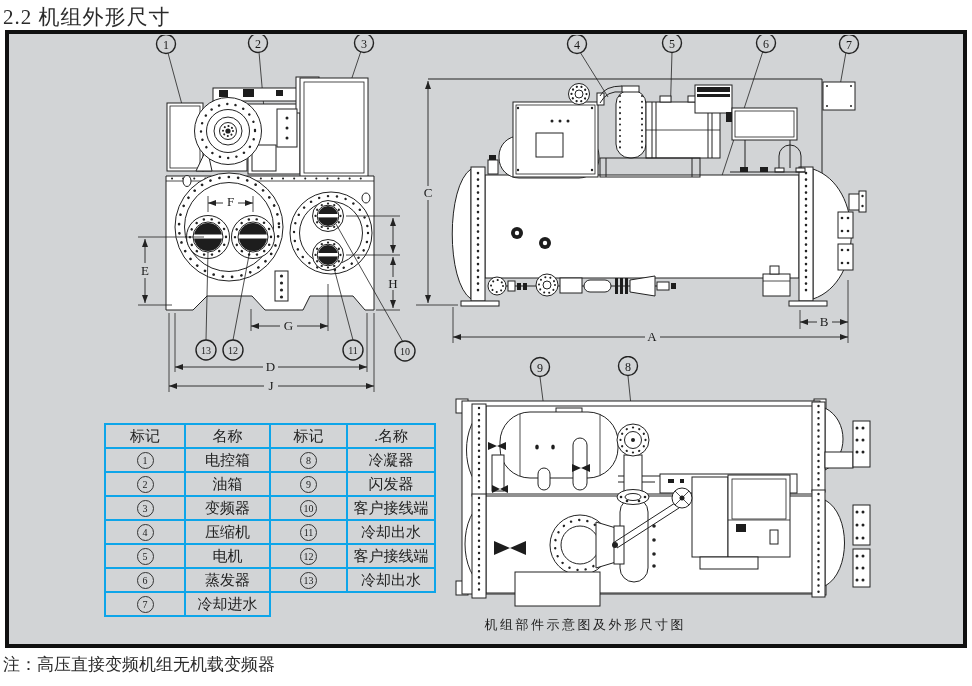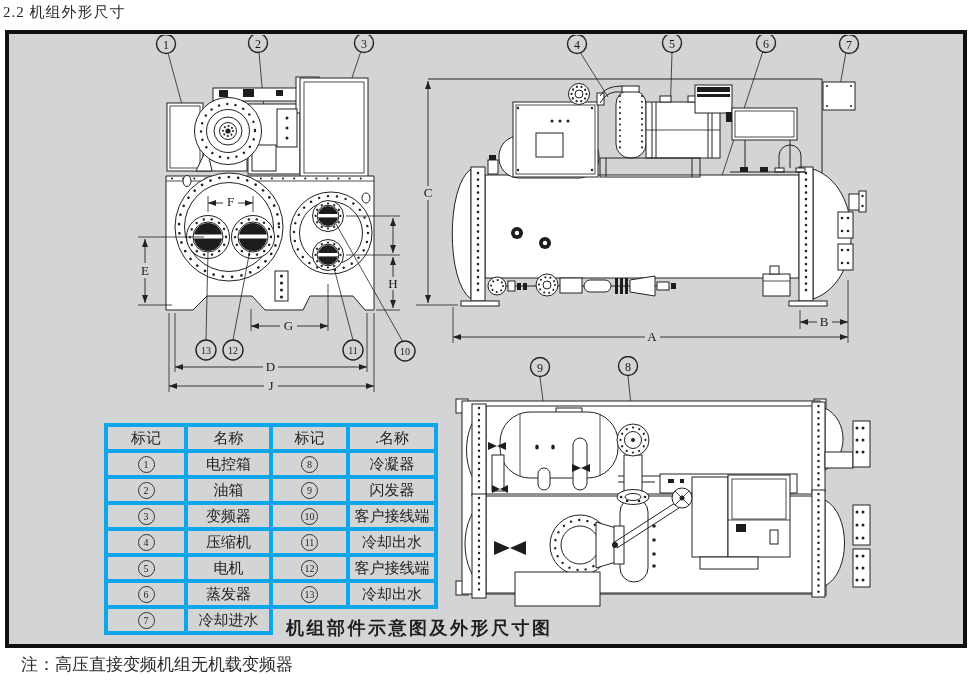--- a/index.html
+++ b/index.html
@@ -1,48 +1,48 @@
 <!DOCTYPE html>
 <html><head>
 <meta charset="utf-8">
 <style>
   html,body{margin:0;padding:0;}
   body{
     width:972px;height:686px;position:relative;background:#ffffff;
     font-family:"Liberation Serif",serif;overflow:hidden;
   }
   .abs{position:absolute;}
-  #title{left:3px;top:3px;font-size:15px;color:#2b2b2b;letter-spacing:1px;}
+  #title{left:3px;top:3px;font-size:21px;color:#2b2b2b;letter-spacing:1px;}
   #frame{
     left:5px;top:30px;width:962px;height:618px;box-sizing:border-box;
     background:#d2d4d6;border:4px solid #101010;
   }
-  #note{left:21px;top:653px;font-size:17px;color:#2b2b2b;}
-  #caption{left:286px;top:616px;width:400px;text-align:left;font-size:18px;
-    letter-spacing:2.5px;color:#1f1f1f;font-weight:bold;}
+  #note{left:3px;top:653px;font-size:17px;color:#2b2b2b;}
+  #caption{left:286px;top:616px;width:400px;text-align:right;font-size:13px;
+    letter-spacing:2.5px;color:#1f1f1f;}
   svg.view{position:absolute;}
   
   .ln{stroke:#222;stroke-width:1;fill:none;}
   .thin{stroke:#222;stroke-width:0.8;fill:none;}
   .fw{fill:#fff;stroke:#222;stroke-width:1;}
   .dk{fill:#1d1d1d;stroke:none;}
   .dot{fill:#222;stroke:none;}
   .wbg{fill:#fff;stroke:none;}
   .gbg{fill:#d2d4d6;stroke:none;}
   .dim{stroke:#222;stroke-width:0.9;fill:none;}
   .dr{fill:none;stroke:#222;stroke-linecap:round;}
   .co{fill:none;stroke:#222;stroke-width:1.4;}
   svg text{font-family:"Liberation Serif",serif;fill:#1a1a1a;}
   .dimtxt{font-size:13px;text-anchor:middle;}
   .cotxt{font-size:12px;text-anchor:middle;}
   .cotxt2{font-size:10px;text-anchor:middle;}
   
   #parts{left:104px;top:423px;border-collapse:collapse;background:transparent;}
   #parts th,#parts td{
-    border:4px solid #0ea5e9;text-align:center;vertical-align:middle;
+    border:2px solid #0ea5e9;text-align:center;vertical-align:middle;
     font-size:15px;font-weight:normal;color:#222;padding:0;height:22px;
   }
   #parts td.empty{border:none;}
   .c1{width:80px;} .c2{width:85px;} .c3{width:77px;} .c4{width:88px;}
   .mk{
     display:inline-flex;align-items:center;justify-content:center;
     width:15px;height:15px;border:1px solid #333;border-radius:50%;
     font-size:10px;line-height:13px;
   }
 </style>

